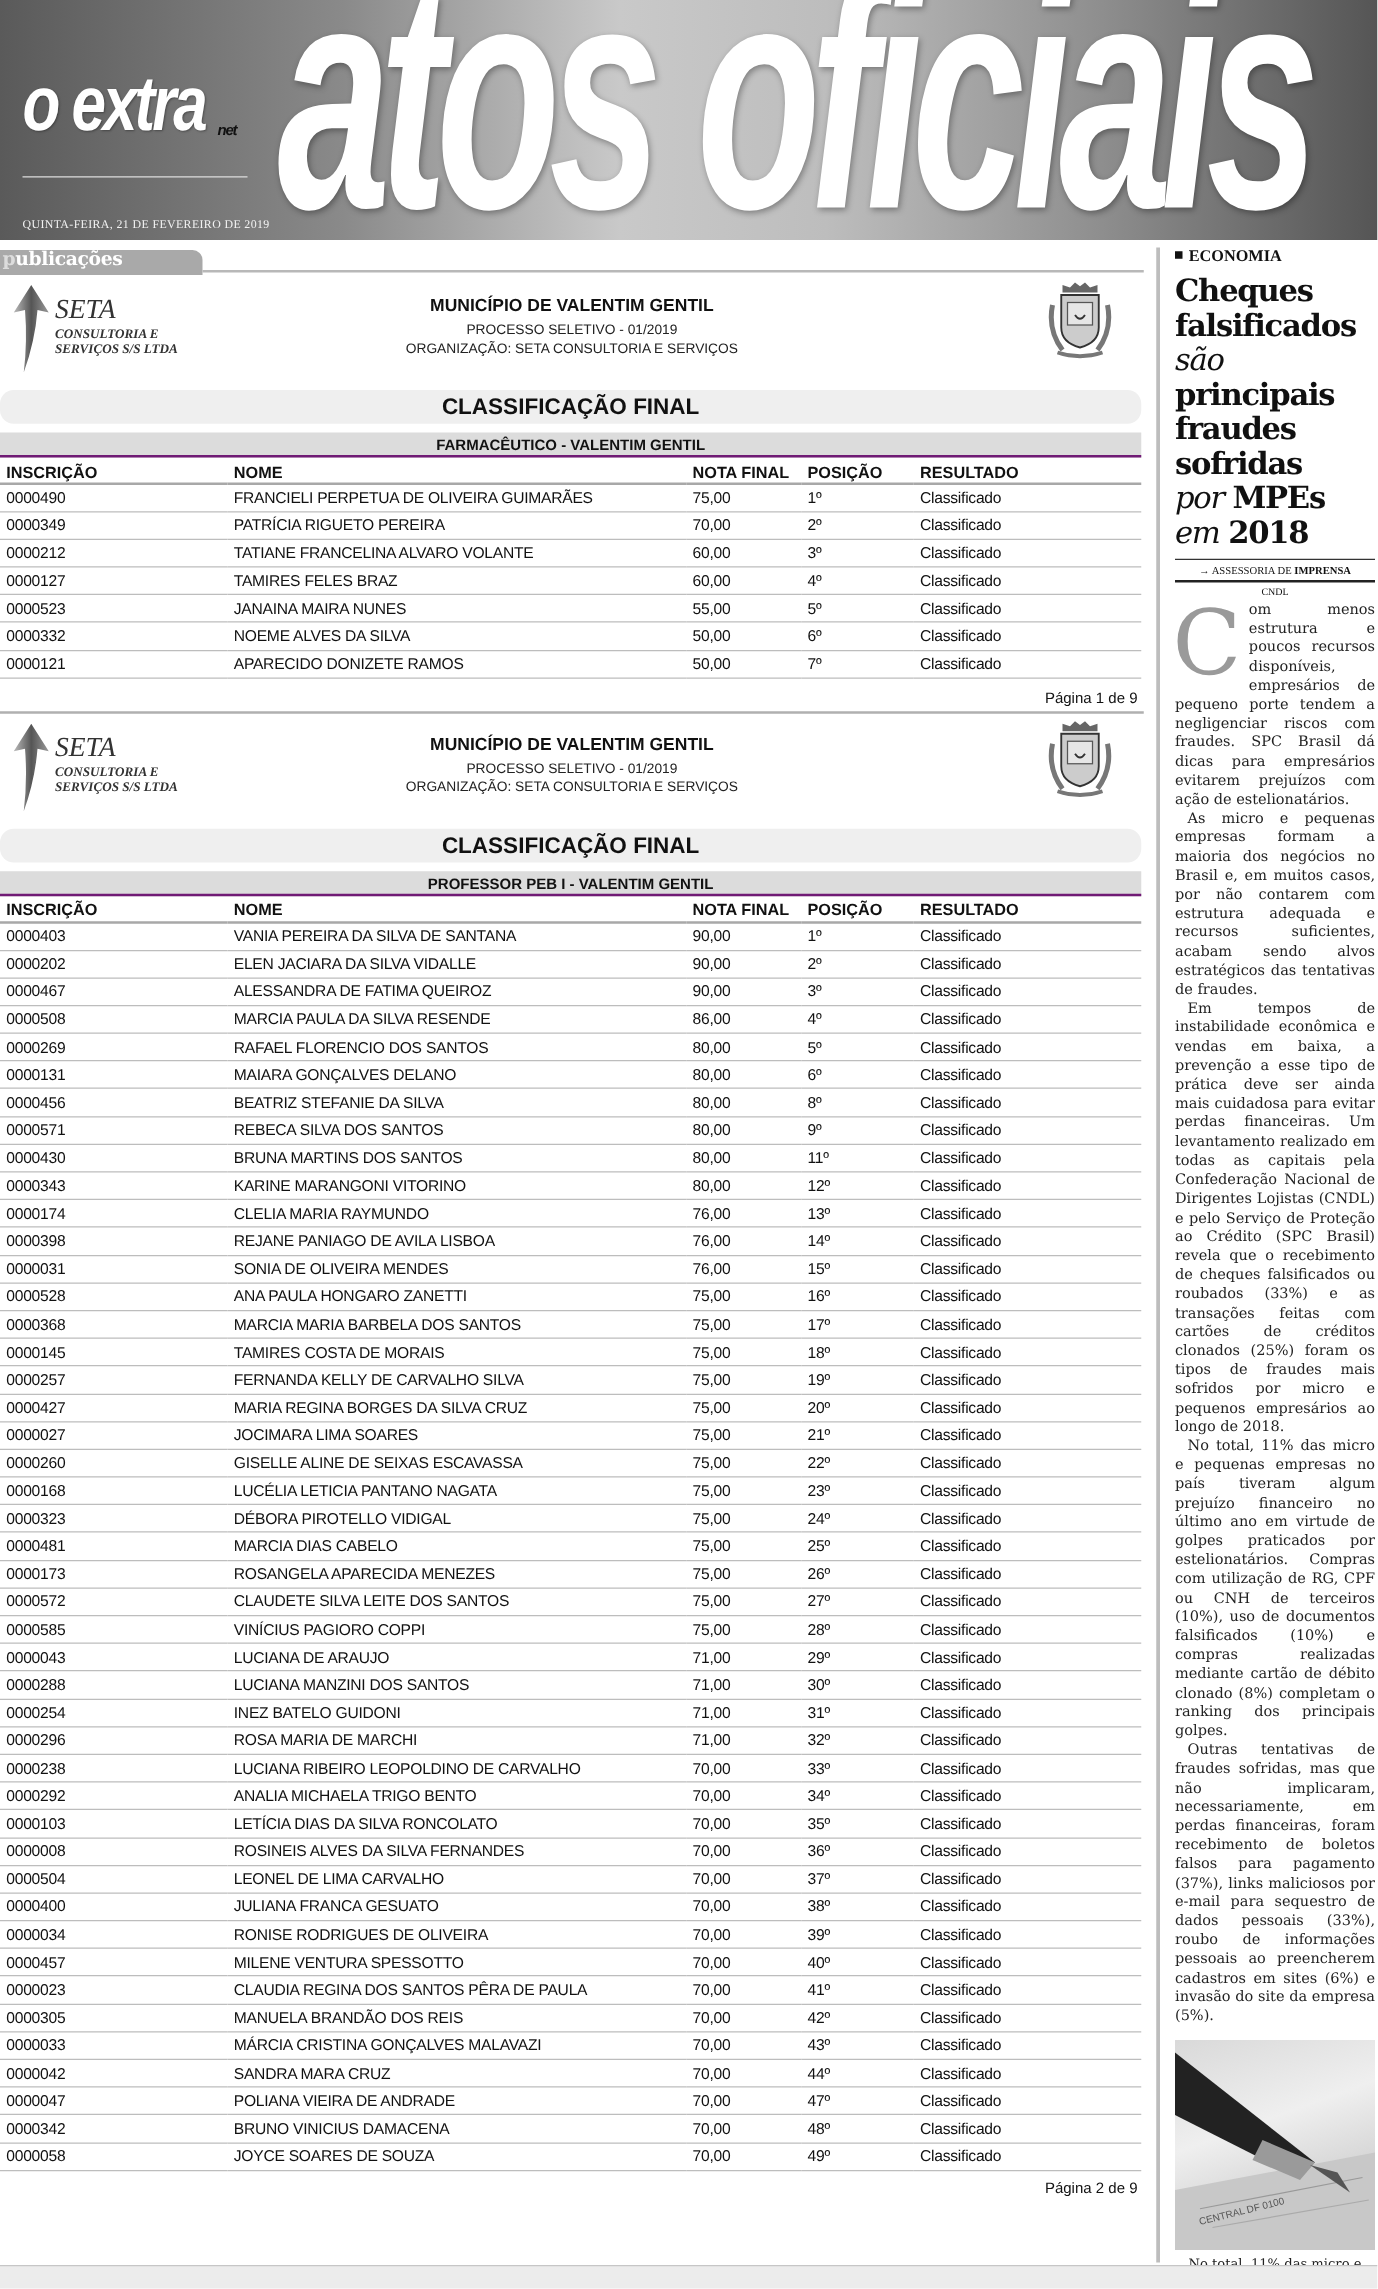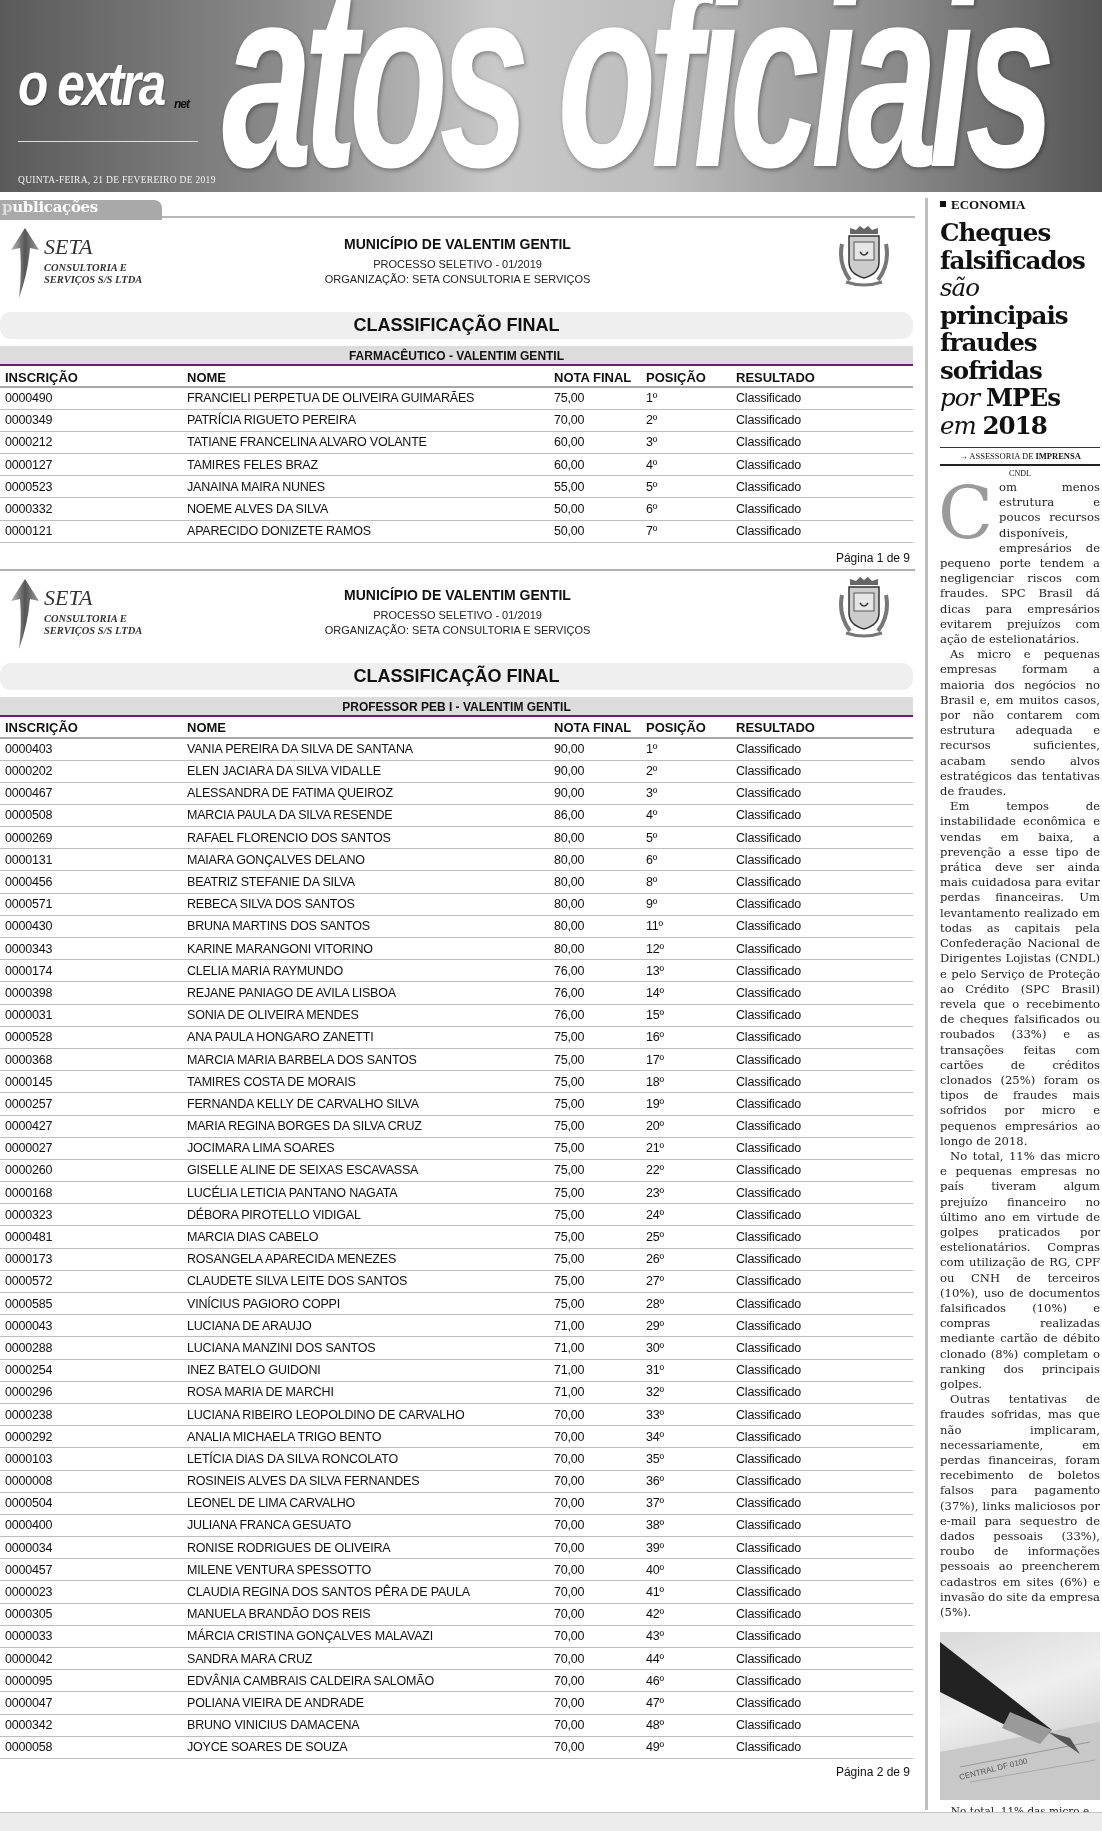--- a/index.html
+++ b/index.html
@@ -584,27 +584,20 @@
             <td>Classificado</td>
           </tr>
           <tr>
             <td>0000042</td>
             <td>SANDRA MARA CRUZ</td>
             <td>70,00</td>
             <td>44º</td>
             <td>Classificado</td>
           </tr>
           <tr>
-            <td>0000095</td>
-            <td>EDVÂNIA CAMBRAIS CALDEIRA SALOMÃO</td>
-            <td>70,00</td>
-            <td>46º</td>
-            <td>Classificado</td>
-          </tr>
-          <tr>
             <td>0000047</td>
             <td>POLIANA VIEIRA DE ANDRADE</td>
             <td>70,00</td>
             <td>47º</td>
             <td>Classificado</td>
           </tr>
           <tr>
             <td>0000342</td>
             <td>BRUNO VINICIUS DAMACENA</td>
             <td>70,00</td>

